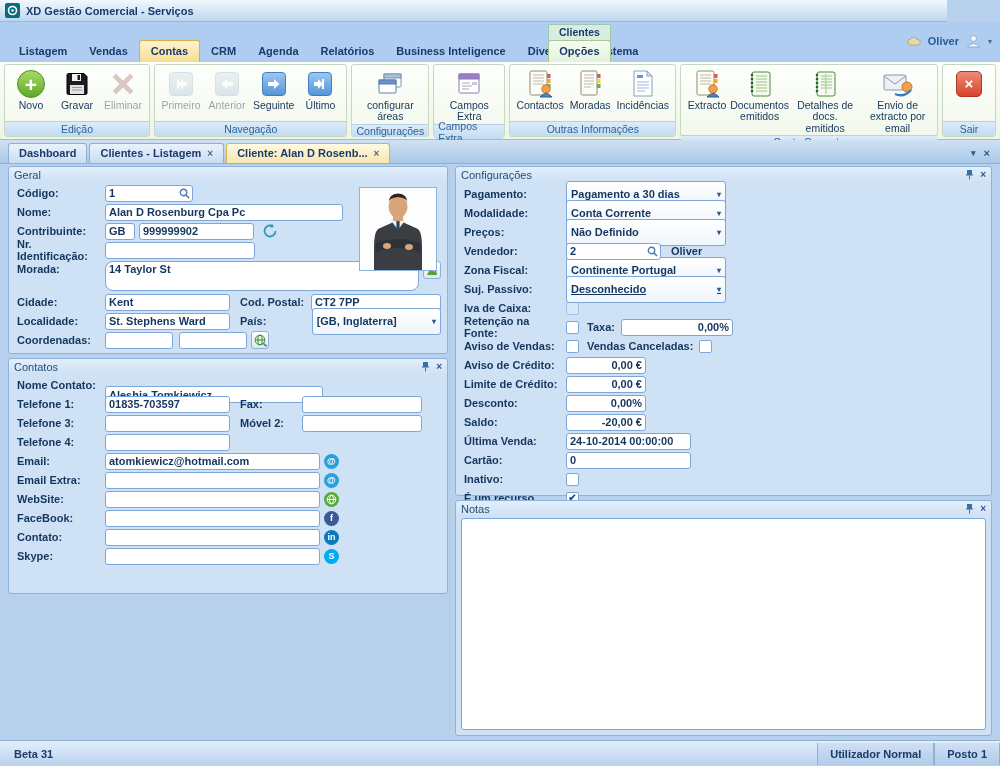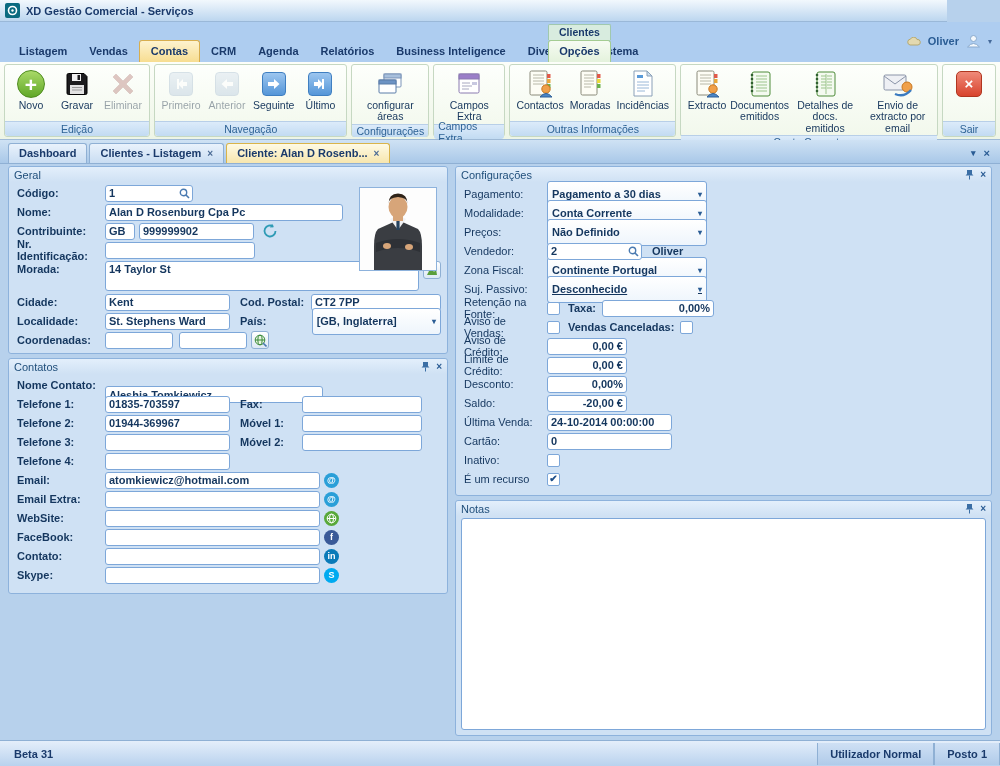--- a/index.html
+++ b/index.html
@@ -55,21 +55,21 @@
   
   .panel { position:absolute; background:#cfe1f4; border:1px solid #8db2dc; border-radius:3px; }
   .panel-h { height:15px; display:flex; align-items:center; padding:0 5px; font-size:11px; color:#1f4e7a;
     background:linear-gradient(#e3effb,#cfe1f4); border-radius:3px 3px 0 0; }
   .panel-h .sp { flex:1; }
   .panel-h .hx { color:#2a5c94; font-weight:bold; font-size:10px; margin-left:6px; }
 
   .row { display:flex; align-items:center; margin:0 6px 3px 8px; height:16px; }
   .row.tall { height:auto; align-items:flex-start; }
   .lab { width:88px; flex:none; font-weight:bold; color:#14365e; }
-  .lab2 { width:83px; flex:none; font-weight:normal; color:#14365e; }
+  .lab2 { width:102px; flex:none; font-weight:bold; color:#14365e; }
   .midlab { font-weight:bold; color:#14365e; }
   .inp { height:17px; border:1px solid #7da7d9; border-radius:3px; background:#fff;
     font:bold 11px "Liberation Sans", sans-serif; color:#14365e; padding:0 3px; }
   .inp.num { text-align:right; }
   textarea.inp { height:30px; resize:none; padding-top:1px; }
   .iwrap { position:relative; display:inline-flex; }
   .iwrap .mag { position:absolute; right:3px; top:3px; }
   .dd { height:27px; border:1px solid #7da7d9; border-radius:3px; background:linear-gradient(#fff,#eef5fc);
     display:inline-flex; align-items:center; padding:0 4px; font-weight:bold; color:#14365e; }
   .dd .ddt { flex:1; white-space:nowrap; overflow:hidden; }
@@ -427,21 +427,21 @@
             <path d="M13.5 8 a5.5 5.5 0 1 1 -2.2-4.4" fill="none" stroke="#2e9bb5" stroke-width="1.8"></path>
             <path d="M10.2 0.8 l1.4 3.4 -3.6 0.2 z" fill="#2e9bb5"></path>
           </svg>
       </div>
       <div class="row">
         <span class="lab">Nr. Identificação:</span>
         <input class="inp" style="width: 150px;" value="">
       </div>
       <div class="row tall">
         <span class="lab" style="padding-top:2px;">Morada:</span>
-        <textarea class="inp" style="width: 316px;">14 Taylor St</textarea>
+        <textarea class="inp" style="width: 316px; border-radius: 8px;">14 Taylor St</textarea>
         <span class="sbtn">
             <svg width="12" height="12">
               <path d="M1 11 L5 3 L8 8 L10 5 L11 11 Z" fill="#5a9e3a"></path>
               <circle cx="9" cy="3" r="2" fill="#3a8ad0"></circle>
             </svg>
           </span>
       </div>
       <div class="row">
         <span class="lab">Cidade:</span>
         <input class="inp" style="width: 125px;" value="Kent">
@@ -488,26 +488,20 @@
         <span class="lab">Nome Contato:</span>
         <input class="inp" style="width: 218px; margin-top: 19px;" value="Aleshia Tomkiewicz">
       </div>
       <div class="row">
         <span class="lab">Telefone 1:</span>
         <input class="inp" style="width: 125px;" value="01835-703597">
         <span class="midlab" style="width:62px; margin-left:10px;">Fax:</span>
         <input class="inp" style="width: 120px;" value="">
       </div>
       <div class="row">
-        <span class="lab">Telefone 2:</span>
-        <input class="inp" style="width: 125px;" value="01944-369967">
-        <span class="midlab" style="width:62px; margin-left:10px;">Móvel 1:</span>
-        <input class="inp" style="width: 120px;" value="">
-      </div>
-      <div class="row">
         <span class="lab">Telefone 3:</span>
         <input class="inp" style="width: 125px;" value="">
         <span class="midlab" style="width:62px; margin-left:10px;">Móvel 2:</span>
         <input class="inp" style="width: 120px;" value="">
       </div>
       <div class="row">
         <span class="lab">Telefone 4:</span>
         <input class="inp" style="width: 125px;" value="">
       </div>
       <div class="row">
@@ -600,20 +594,24 @@
           </span>
       </div>
       <div class="row">
         <span class="lab2">Suj. Passivo:</span>
         <span class="dd" style="width:160px;text-decoration:underline;">
             <span class="ddt">Desconhecido</span>
             <span class="dda">▾</span>
           </span>
       </div>
       <div class="row">
+        <span class="lab2">Iva de Caixa:</span>
+        <span class="cb dis"></span>
+      </div>
+      <div class="row">
         <span class="lab2">Retenção na Fonte:</span>
         <span class="cb"></span>
         <span class="midlab" style="margin-left:8px; width:34px;">Taxa:</span>
         <input class="inp num" style="width: 112px;" value="0,00%">
       </div>
       <div class="row">
         <span class="lab2">Aviso de Vendas:</span>
         <span class="cb"></span>
         <span class="midlab" style="margin-left:8px;">Vendas Canceladas:</span>
         <span class="cb" style="margin-left:6px;"></span>

